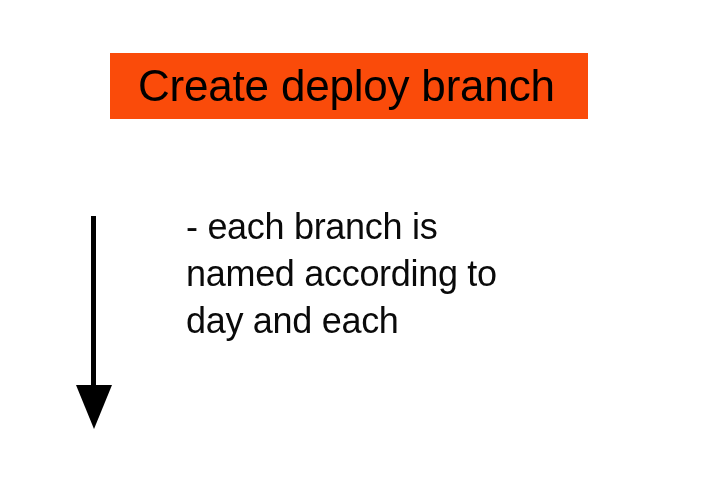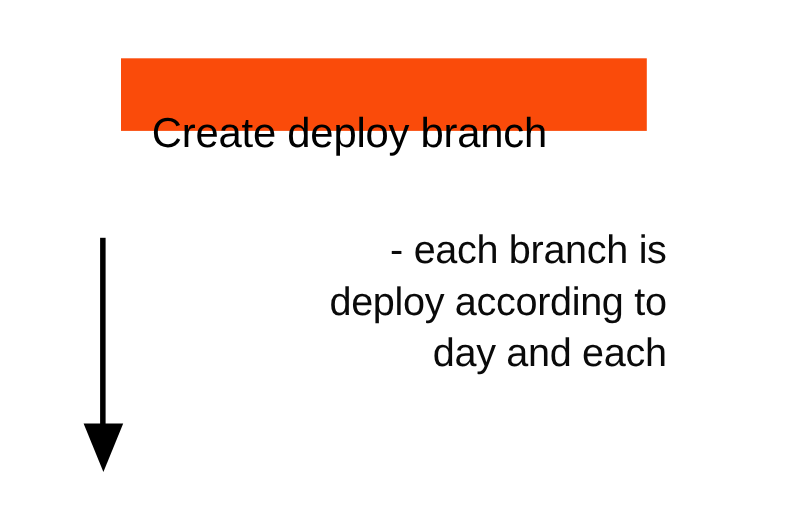--- a/index.html
+++ b/index.html
@@ -30,45 +30,43 @@
     height: 66px;
     background: #fa4b0a;
     box-sizing: border-box;
   }
 
   #title-text {
     position: absolute;
     left: 28px;
     top: 50%;
     transform: translateY(-50%);
-    font-size: 38px;
+    font-size: 44px;
     line-height: 42px;
     font-weight: 400;
     color: #000000;
     white-space: nowrap;
     letter-spacing: -0.2px;
-    margin-top: 36px;
   }
 
   
   #body-text {
     position: absolute;
     left: 186px;
     top: 203px;
     width: 420px;
     font-size: 36px;
     line-height: 47px;
     font-weight: 400;
     color: #0a0a0a;
     letter-spacing: -0.3px;
   }
   #body-text .body-line {
     display: block;
     white-space: nowrap;
-    text-align: right;
   }
 
   
   #down-arrow {
     position: absolute;
     left: 74px;
     top: 216px;
     width: 40px;
     height: 218px;
   }
@@ -91,17 +89,17 @@
     <svg viewBox="0 0 40 218" xmlns="http://www.w3.org/2000/svg">
 
       <rect x="17" y="0" width="5" height="172" fill="#000000"></rect>
 
       <polygon points="2,169 38,169 20,213" fill="#000000"></polygon>
     </svg>
   </div>
 
   <div id="body-text">
     <span class="body-line">- each branch is</span>
-    <span class="body-line">deploy according to</span>
+    <span class="body-line">named according to</span>
     <span class="body-line">day and each</span>
   </div>
 
 </div>
 
 </body></html>

